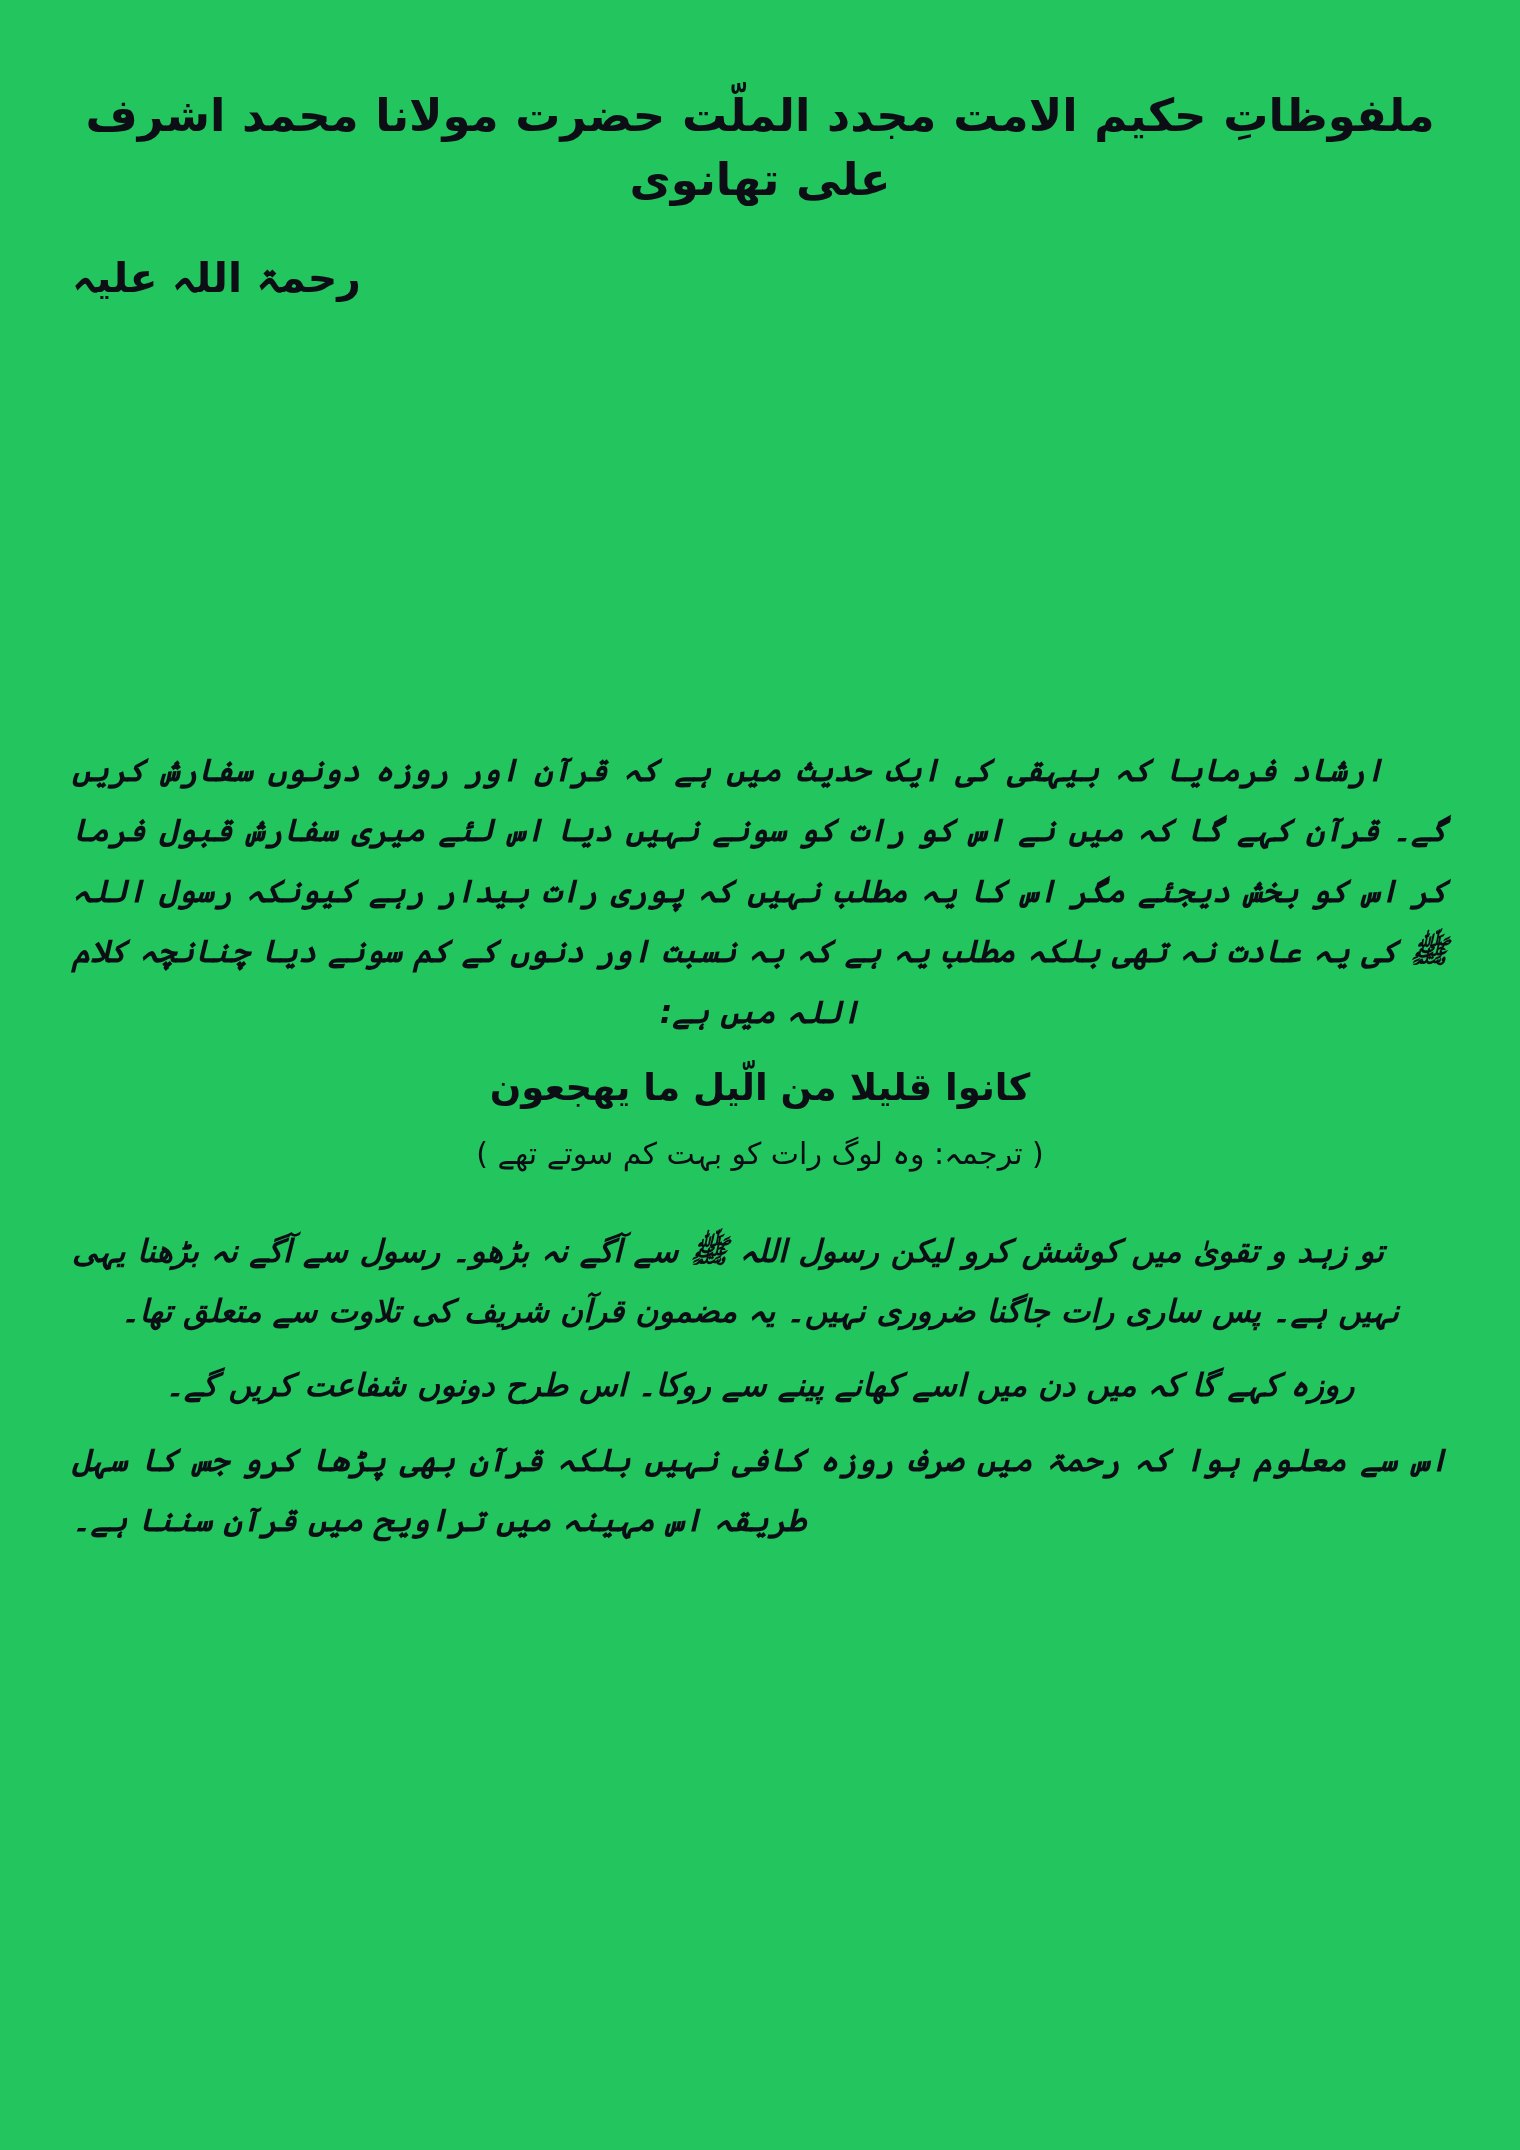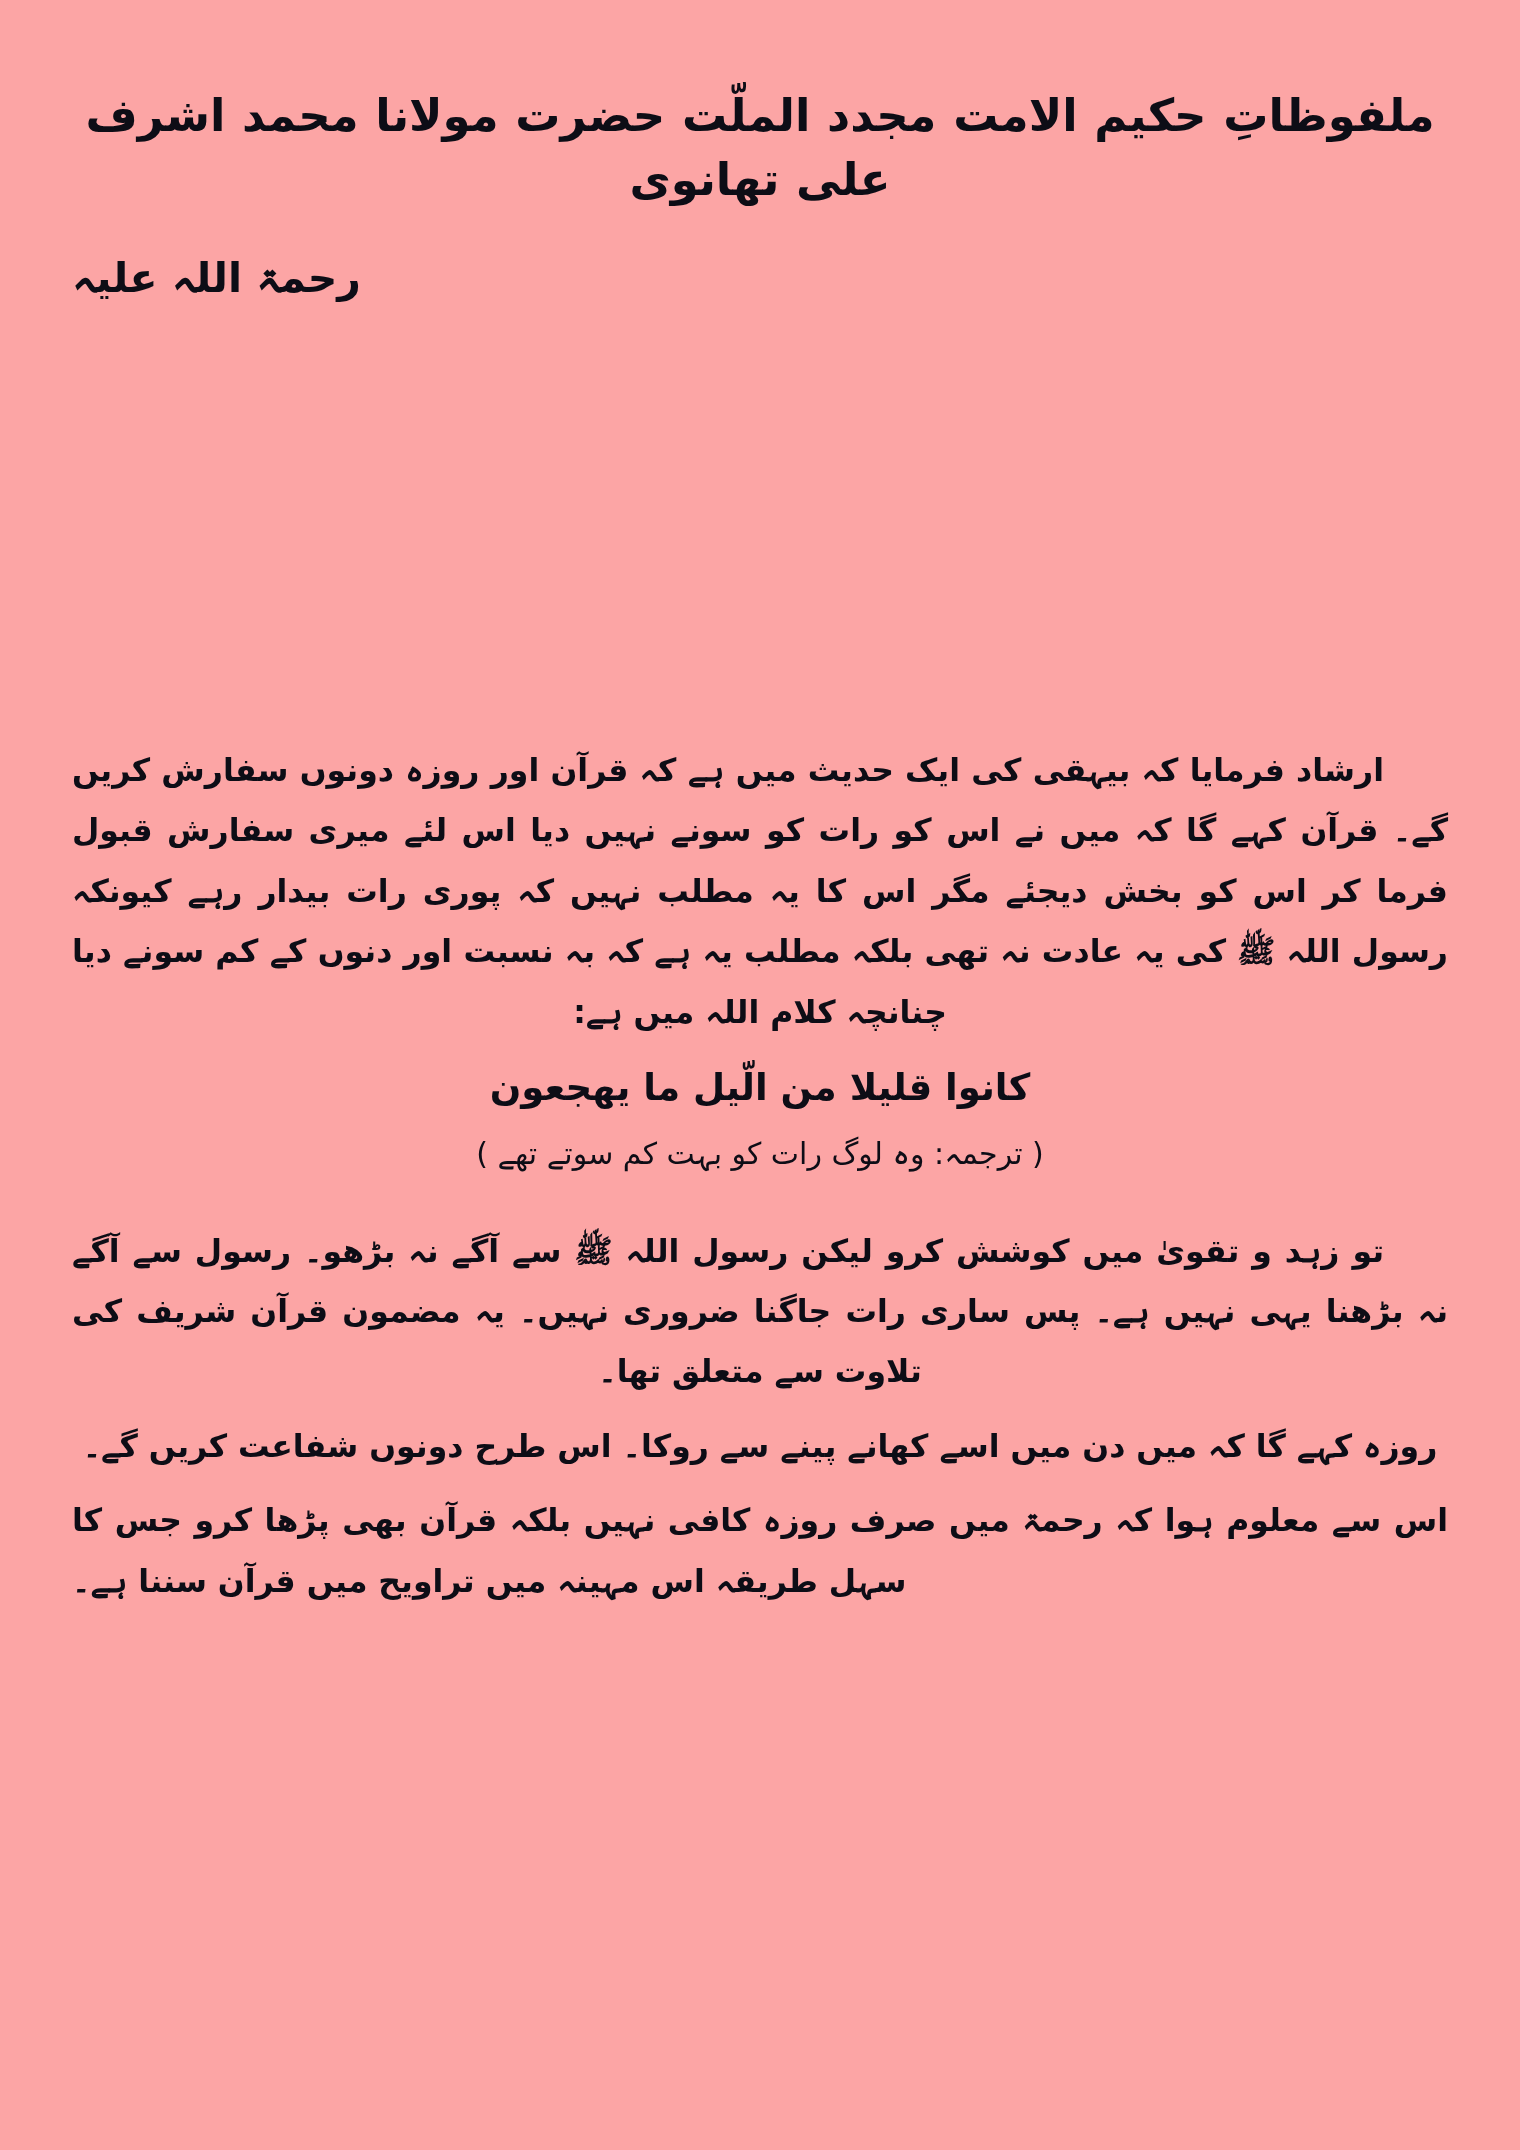--- a/index.html
+++ b/index.html
@@ -13,21 +13,21 @@
     height: 2150px;
     font-family: "DejaVu Sans", "Liberation Sans", sans-serif;
     color: #0b0b14;
     overflow: hidden;
     position: relative;
   }
 
   .page {
     position: absolute;
     inset: 0;
-    background: #fca5a5;
+    background: #22c55e;
     padding: 0;
     box-sizing: border-box;
   }
 
   .page-inner {
     position: absolute;
     left: 72px;
     right: 72px;
     top: 0;
     bottom: 0;
@@ -90,20 +90,21 @@
   }
 
   .para {
     font-size: 31.5px;
     line-height: 1.92;
     text-align: justify;
     text-align-last: center;
     font-weight: 600;
     margin: 0 0 14px 0;
     word-spacing: 0px;
+    font-style: italic;
   }
   .para.indent-first {
     text-indent: 64px;
     text-align-last: center;
   }
   .para.last-right {
     text-align: justify;
     text-align-last: left;
   }
 

